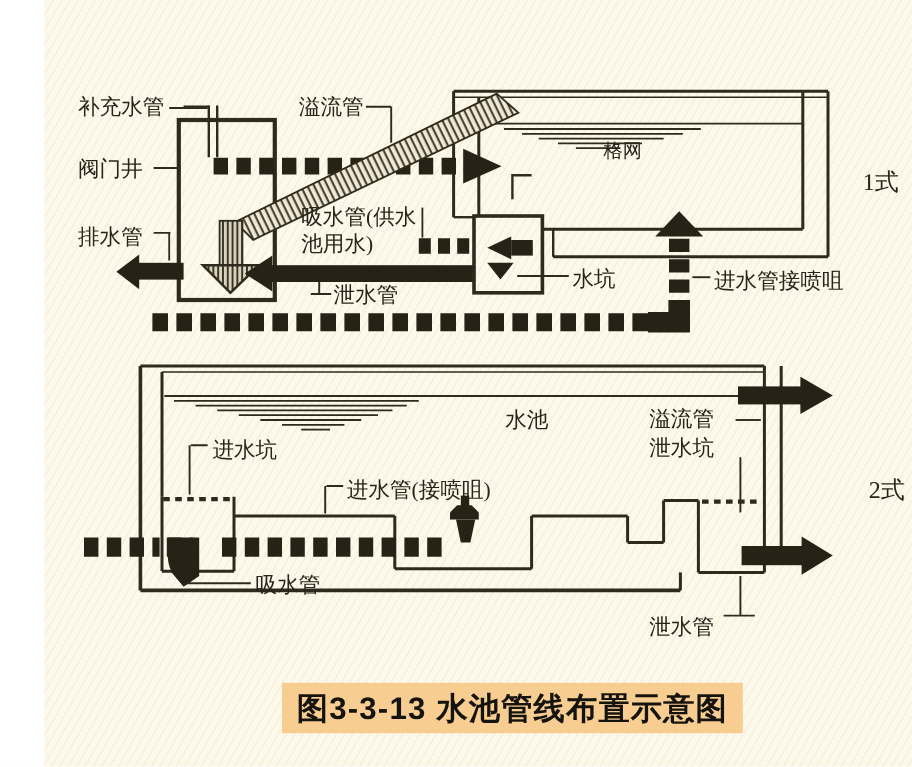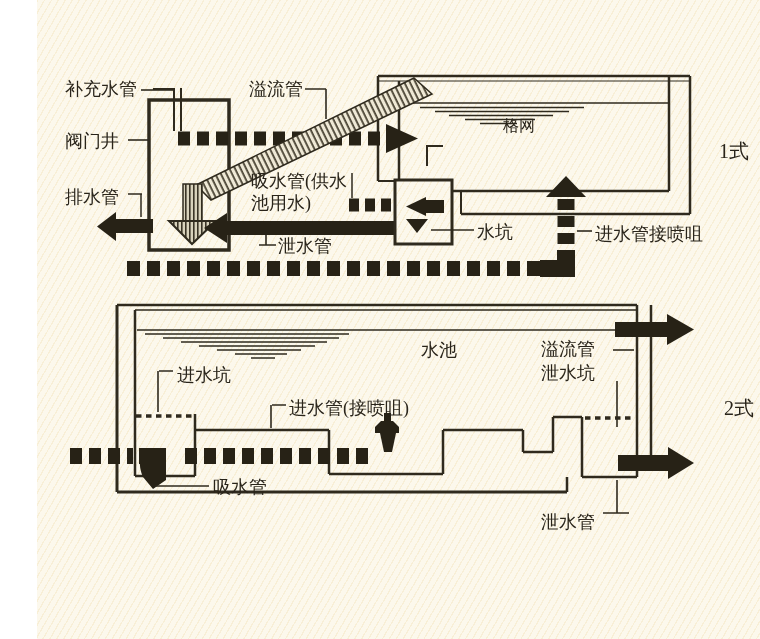--- a/index.html
+++ b/index.html
@@ -216,14 +216,15 @@
     <text x="384" y="356">水池</text>
     <text x="504" y="355">溢流管</text>
     <text x="504" y="379">泄水坑</text>
     <text x="252" y="414">进水管(接喷咀)</text>
     <text x="176" y="493">吸水管</text>
     <text x="504" y="528">泄水管</text>
     <text x="687" y="415" class="tag">2式</text>
   </g>
 </svg>
 
+<div class="caption" style="background:#f8cd92;">图3-3-13 水池管线布置示意图</div>
 
 </div>
 
 </body></html>

